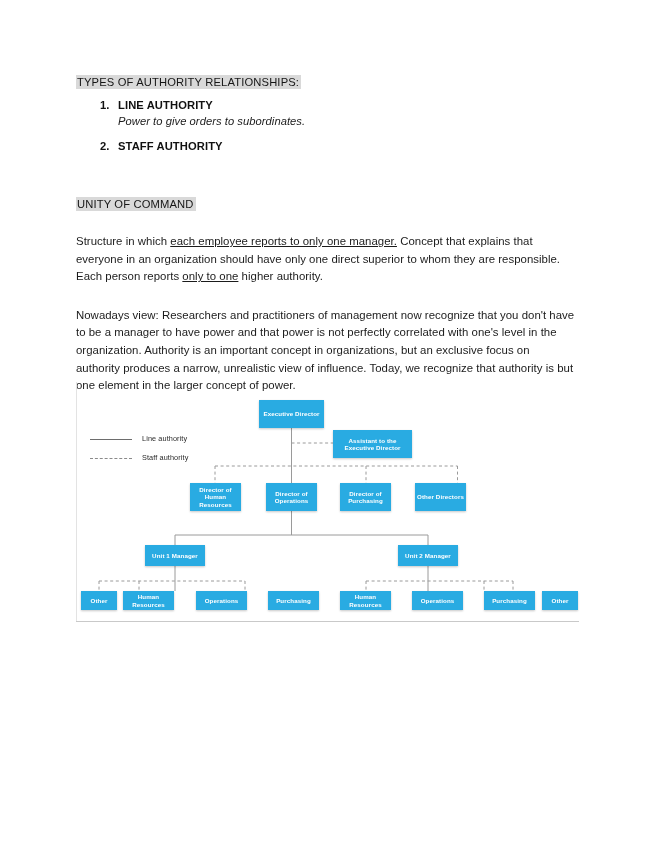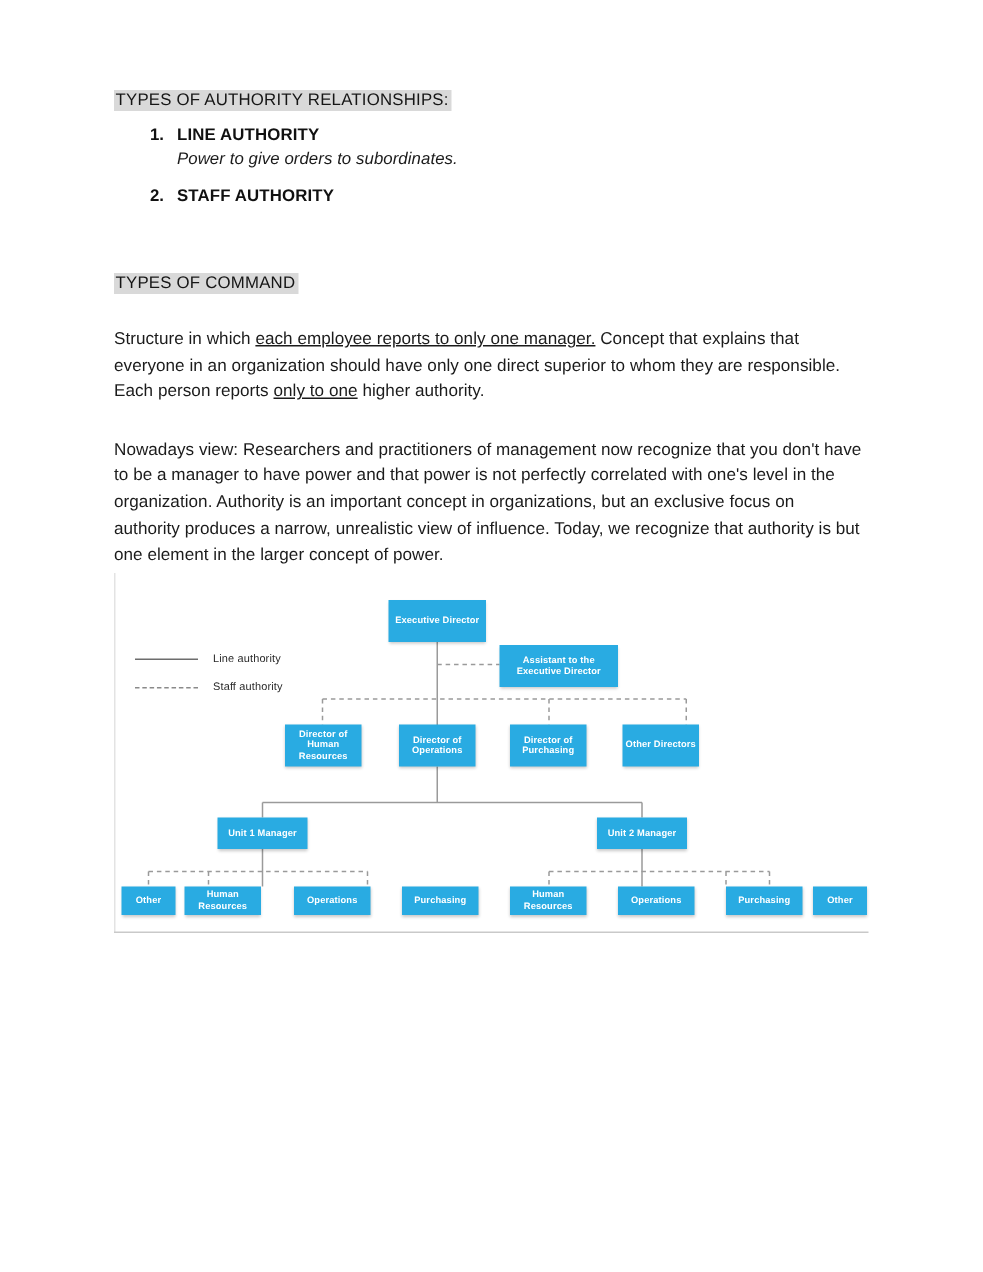--- a/index.html
+++ b/index.html
@@ -6,21 +6,21 @@
   body{
     width:655px;height:848px;
     background:#ffffff;
     font-family:"Liberation Sans", sans-serif;
     color:#1b1b1b;
     overflow:hidden;
   }
   .page{position:relative;width:655px;height:848px;}
 
   
-  .doc{position:absolute;left:76px;top:57px;width:500px;}
+  .doc{position:absolute;left:76px;top:72px;width:500px;}
 
   .heading{
     display:inline-block;
     background:#d9d9d9;
     font-size:11.2px;
     letter-spacing:.15px;
     padding:1px 2px 1px 1px;
     color:#161616;
     white-space:nowrap;
   }
@@ -135,21 +135,21 @@
           <span class="item-title">LINE AUTHORITY</span>
           <span class="item-desc">Power to give orders to subordinates.</span>
         </li>
         <li>
           <span class="item-title">STAFF AUTHORITY</span>
         </li>
       </ol>
     </div>
 
     <div class="sec2">
-      <span class="heading">TYPES OF COMMAND</span>
+      <span class="heading">UNITY OF COMMAND</span>
 
       <p class="para"><span>Structure in which </span><span class="u">each employee reports to only one manager.</span><span> Concept that explains that everyone in an organization should have only one direct superior to whom they are responsible. Each person reports </span><span class="u">only to one</span><span> higher authority.</span></p>
 
       <p class="para"><span class="b">Nowadays view</span><span>: Researchers and practitioners of management now recognize that you don't have to be a manager to have power and that power is not perfectly correlated with one's level in the organization. Authority is an important concept in organizations, but an exclusive focus on authority produces a narrow, unrealistic view of influence. Today, we recognize that authority is but one element in the larger concept of power.</span></p>
     </div>
   </div>
 
   <div class="figure">
 
     <div class="fig-left-rule"></div>

